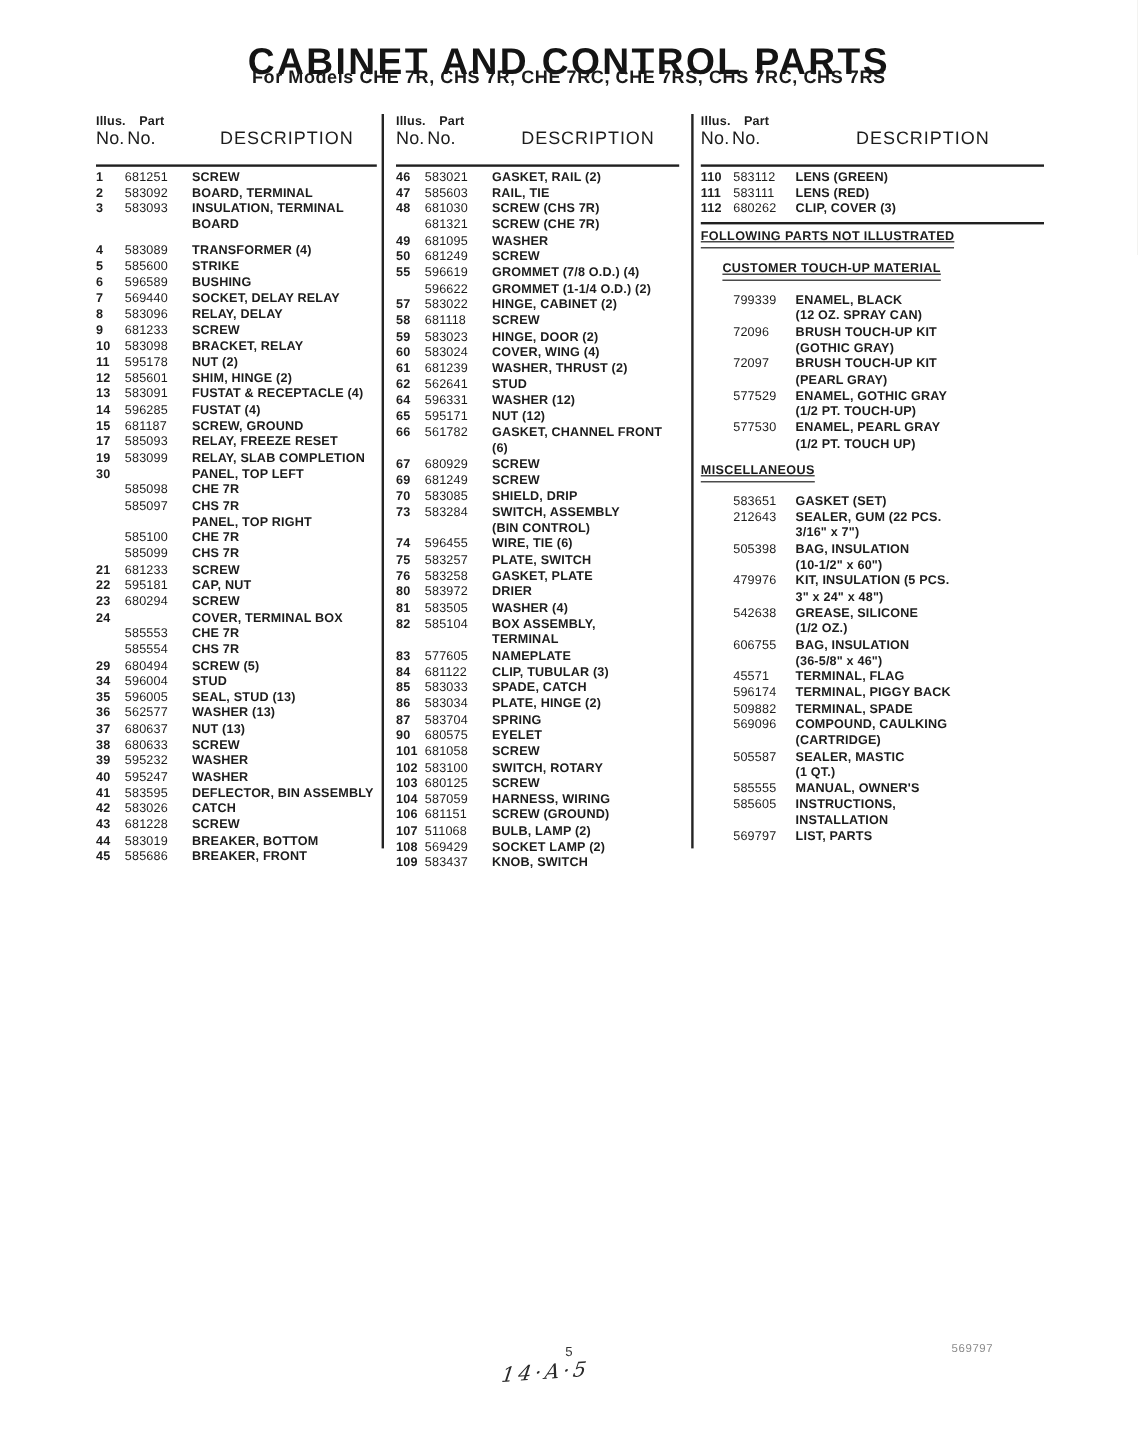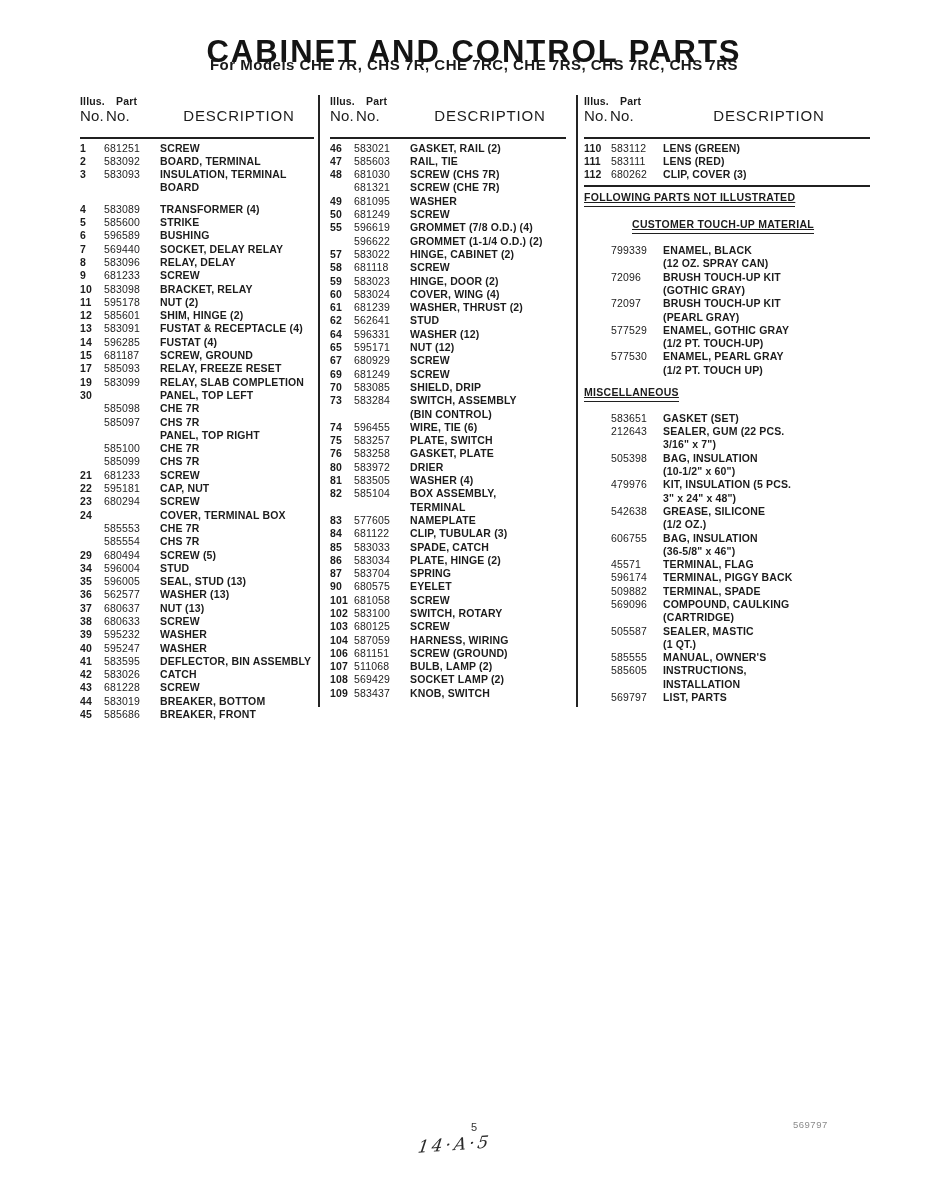--- a/index.html
+++ b/index.html
@@ -51,21 +51,21 @@
   .c-desc{flex:1;font-weight:600;}
   .col3 .c-no{width:27px;flex:0 0 27px;}
   .col3 .c-part{width:52px;flex:0 0 52px;}
   .rowgap{height:8px;}
   .rowrule{border-top:2px solid #202020;margin:4px 0 4px 0;width:100%;}
   .rowsec{margin:1px 0 2px 0;}
   .rowsec .secline{
     display:inline-block;font-weight:700;letter-spacing:0.3px;
     border-bottom:1.5px solid #202020;padding-bottom:1.5px;text-decoration:underline;
   }
-  .rowsec.subsection{margin-left:48px;}
+  .rowsec.subsection{margin-left:18px;}
   .footer-order{
     position:absolute;top:1081px;left:0;width:100%;
     text-align:center;
     font-size:11.5px;font-weight:700;letter-spacing:2.2px;
     color:#242424;
   }
   .footer-page{
     position:absolute;top:1121px;left:0;width:100%;
     text-align:center;font-size:11px;color:#333;
   }
@@ -410,20 +410,25 @@
           <span class="c-no">64</span>
           <span class="c-part">596331</span>
           <span class="c-desc">WASHER (12)</span>
         </div>
         <div class="row">
           <span class="c-no">65</span>
           <span class="c-part">595171</span>
           <span class="c-desc">NUT (12)</span>
         </div>
         <div class="row">
+          <span class="c-no">66</span>
+          <span class="c-part">561782</span>
+          <span class="c-desc">GASKET, CHANNEL FRONT (6)</span>
+        </div>
+        <div class="row">
           <span class="c-no">67</span>
           <span class="c-part">680929</span>
           <span class="c-desc">SCREW</span>
         </div>
         <div class="row">
           <span class="c-no">69</span>
           <span class="c-part">681249</span>
           <span class="c-desc">SCREW</span>
         </div>
         <div class="row">

